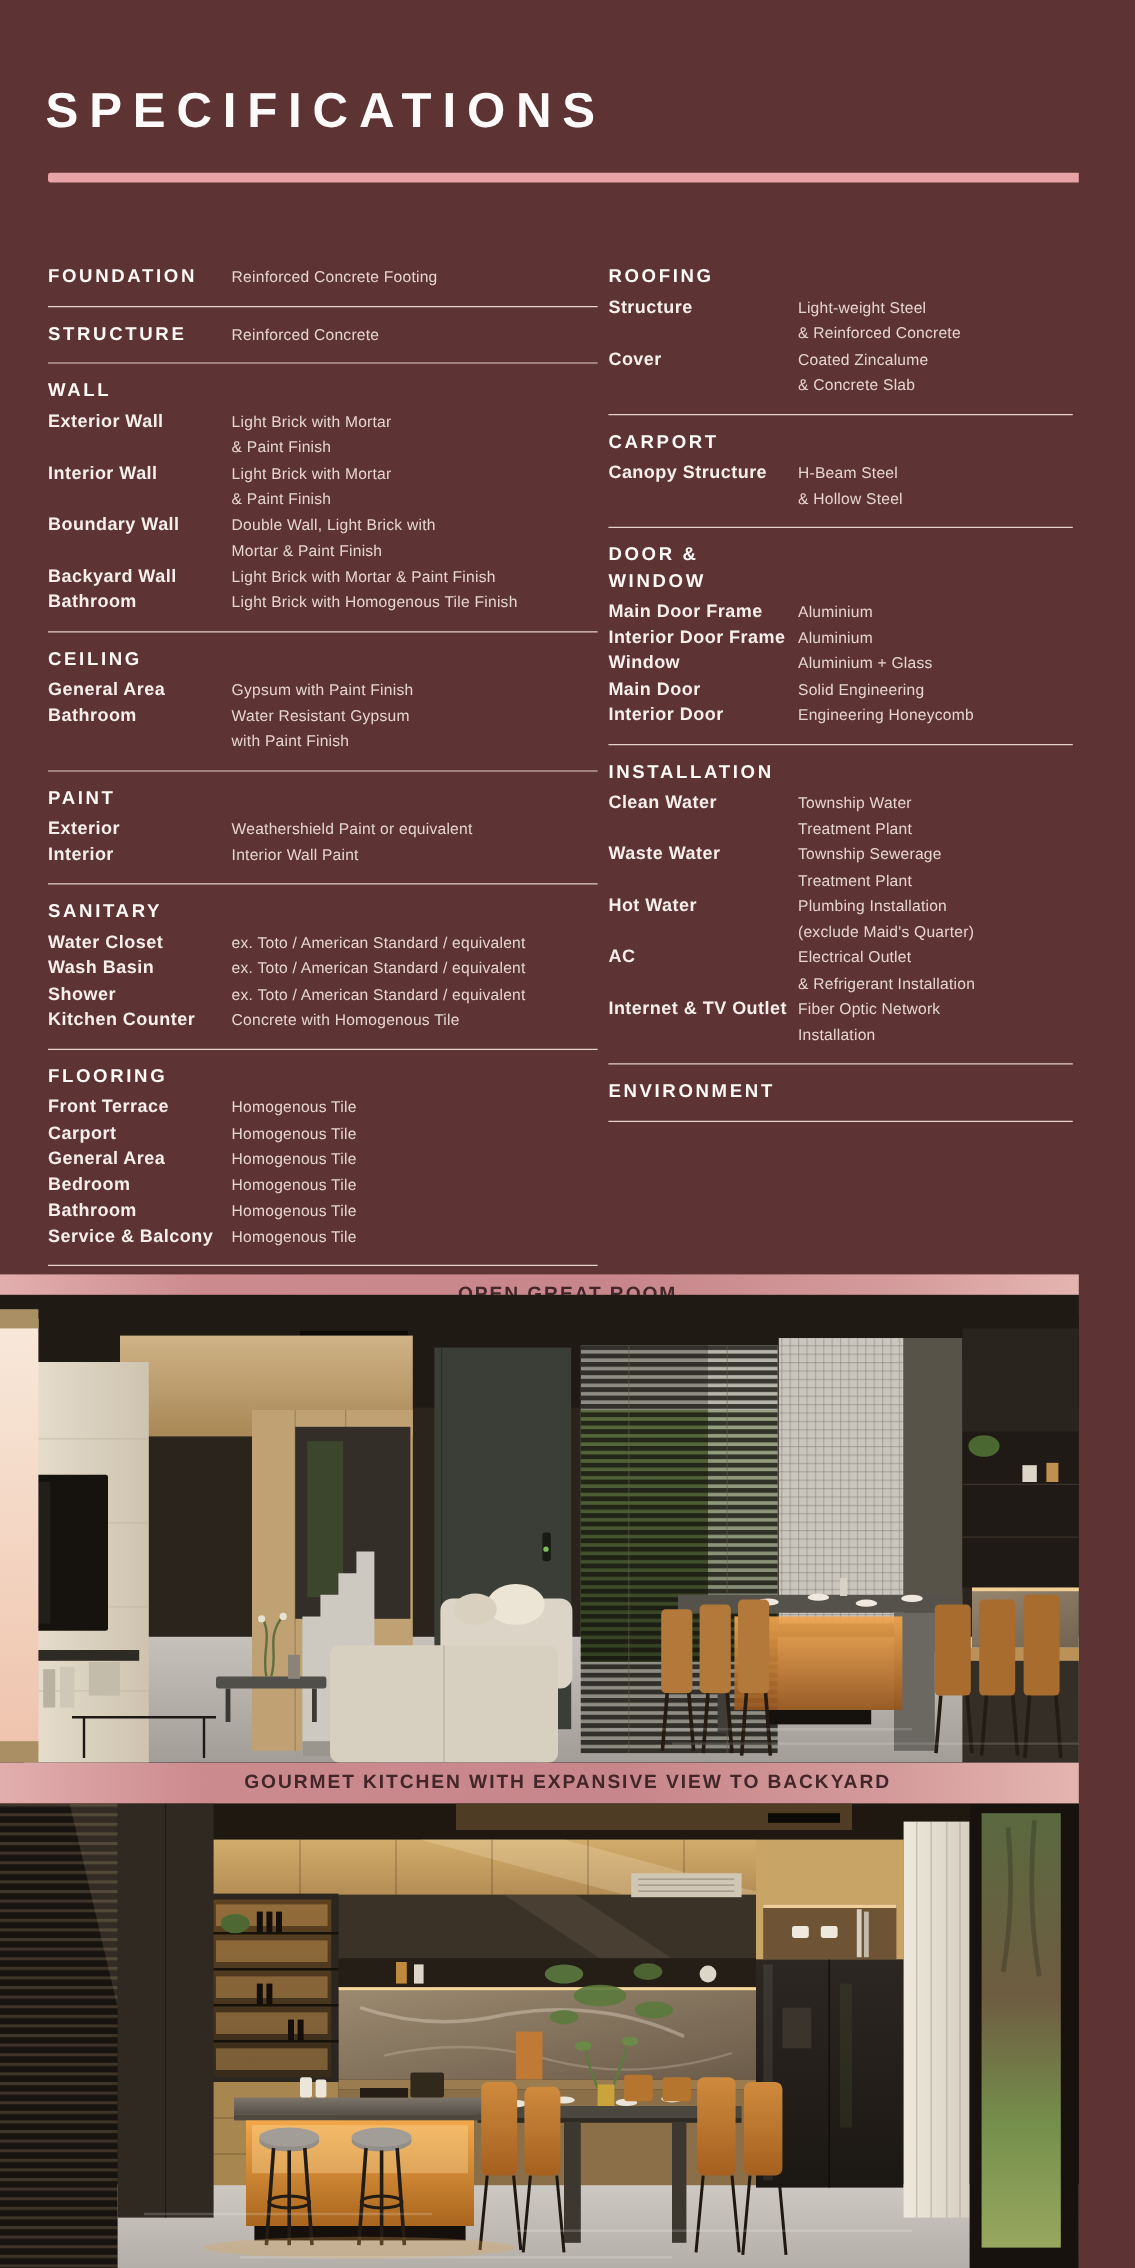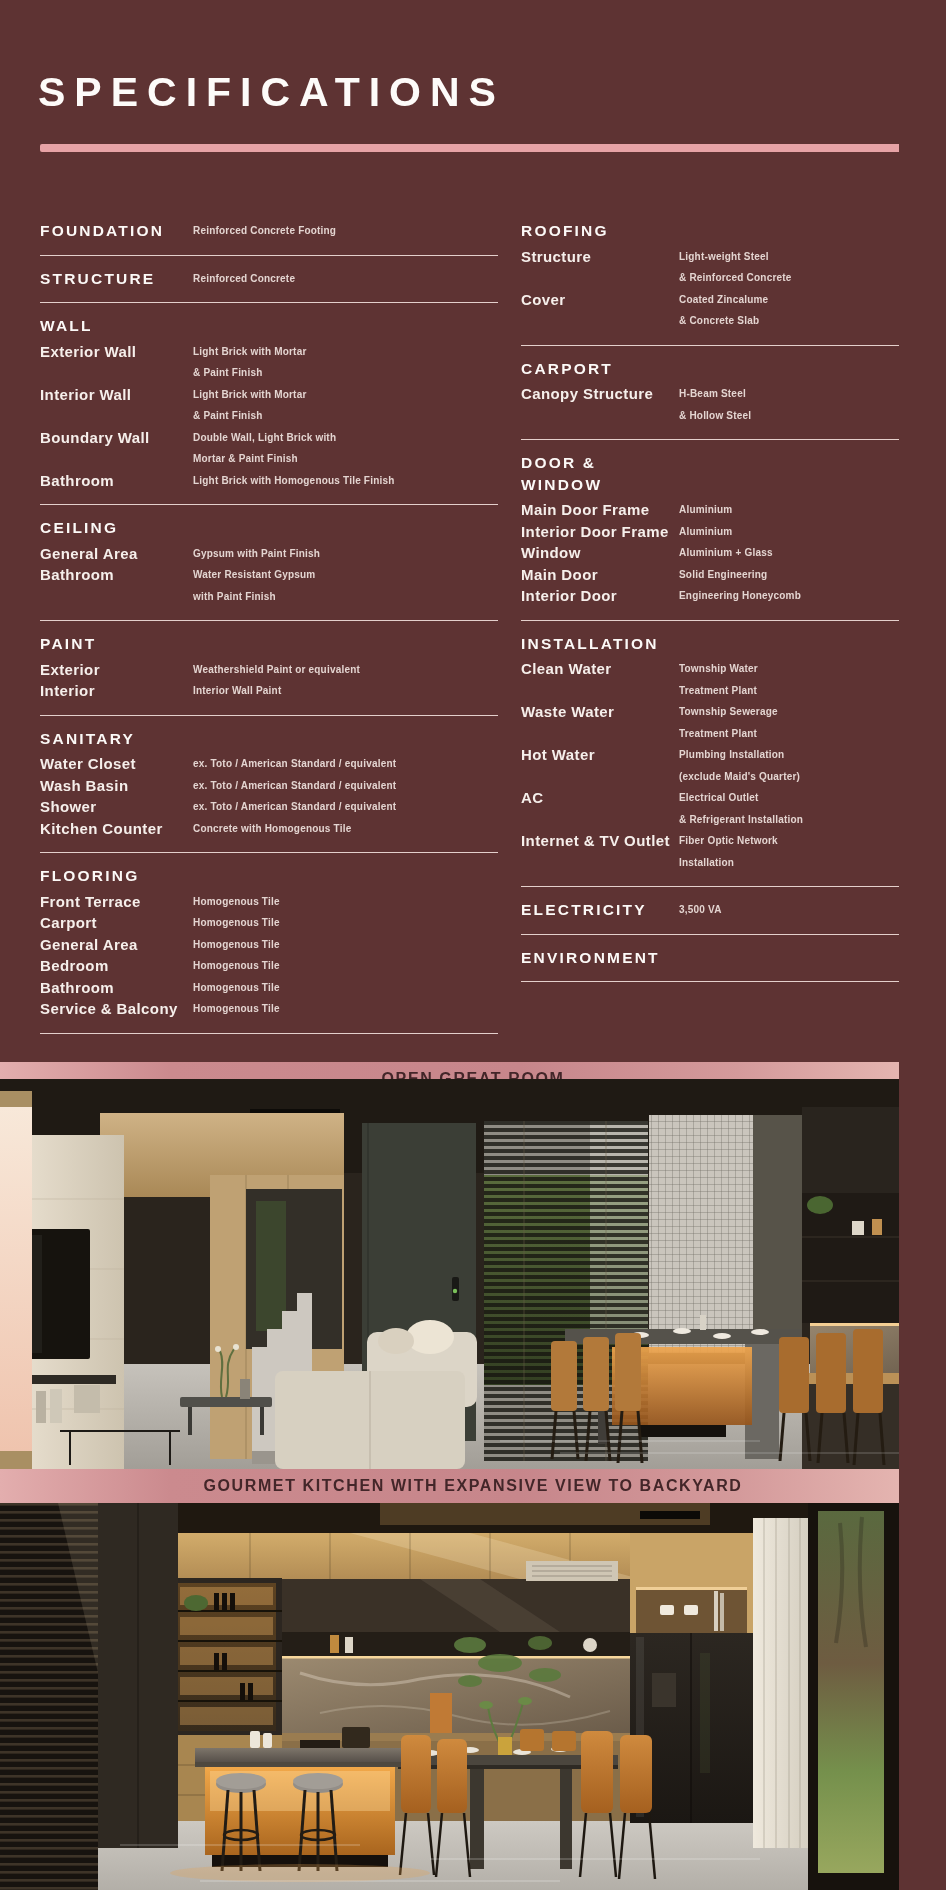--- a/index.html
+++ b/index.html
@@ -6,34 +6,34 @@
   .page{position:relative;width:899px;height:1890px;background:#5e3333;overflow:hidden;
         font-family:"Liberation Sans",sans-serif;color:#e9dcd8;}
   
   .title{position:absolute;left:38px;top:72px;margin:0;font-size:41px;line-height:1;
          font-weight:bold;letter-spacing:9px;color:#fdfbf9;}
   .title-bar{position:absolute;left:40px;top:144px;width:866px;height:8px;
              background:#e7a3a6;border-radius:2px;}
   
   .col{position:absolute;top:186px;}
   #col-left{left:40px;width:458px;}
-  #col-right{left:521px;width:387px;}
+  #col-right{left:507px;width:387px;}
   .spec-section{border-bottom:1px solid rgba(240,221,217,.92);padding:12px 0 13px;}
   .col .spec-section:first-child{padding-top:2px;margin-top:32px;}
   .sec-row{display:flex;align-items:flex-start;}
   .sec-heading{font-weight:bold;color:#fcf9f7;font-size:15.5px;letter-spacing:2.2px;
                line-height:21.5px;}
   .sec-row .sec-heading{width:153px;flex:none;}
   #col-right .sec-row .sec-heading{width:158px;}
   .group-heading{margin-bottom:4px;}
   .spec-row{display:flex;align-items:flex-start;font-size:15px;line-height:21.5px;}
   .spec-row .label{width:153px;flex:none;font-weight:bold;color:#f6efeb;letter-spacing:.4px;}
   #col-right .spec-row .label{width:158px;}
   .val{color:#e4d5d1;letter-spacing:.2px;}
-  .val div{white-space:nowrap;line-height:21.5px;font-size:10px;font-weight:bold;}
+  .val div{white-space:nowrap;line-height:21.5px;font-size:13px;font-weight:normal;}
   
   .banner{position:absolute;left:0;width:946px;height:34px;display:flex;align-items:center;
           justify-content:center;
           background:linear-gradient(90deg,#e3aeae 0%,#cb8a8e 18%,#c7868b 55%,#d49a9b 78%,#e9bcb6 100%);}
   .banner span{font-weight:bold;font-size:16px;letter-spacing:1.6px;color:#432629;}
   #banner-1{top:1045px;margin-top:17px;}
   #banner-2{top:1469px;}
   .photo{position:absolute;left:0;width:946px;overflow:hidden;background:#2a241d;}
   #photo-1{top:1079px;height:390px;}
   #photo-2{top:1503px;height:387px;}
@@ -83,20 +83,26 @@
           </div>
         </div>
         <div class="spec-row">
           <div class="label">Boundary Wall</div>
           <div class="val">
             <div>Double Wall, Light Brick with</div>
             <div>Mortar &amp; Paint Finish</div>
           </div>
         </div>
         <div class="spec-row">
+          <div class="label">Backyard Wall</div>
+          <div class="val">
+            <div>Light Brick with Mortar &amp; Paint Finish</div>
+          </div>
+        </div>
+        <div class="spec-row">
           <div class="label">Bathroom</div>
           <div class="val">
             <div>Light Brick with Homogenous Tile Finish</div>
           </div>
         </div>
       </section>
       <section class="spec-section">
         <div class="sec-row group-heading">
           <div class="sec-heading">CEILING</div>
         </div>
@@ -299,28 +305,20 @@
           <div class="val">
             <div>Electrical Outlet</div>
             <div>&amp; Refrigerant Installation</div>
           </div>
         </div>
         <div class="spec-row">
           <div class="label">Internet &amp; TV Outlet</div>
           <div class="val">
             <div>Fiber Optic Network</div>
             <div>Installation</div>
-          </div>
-        </div>
-      </section>
-      <section class="spec-section">
-        <div class="sec-row">
-          <div class="sec-heading">ELECTRICITY</div>
-          <div class="val">
-            <div>3,500 VA</div>
           </div>
         </div>
       </section>
       <section class="spec-section">
         <div class="sec-row">
           <div class="sec-heading">ENVIRONMENT</div>
         </div>
       </section>
     </div>
 

